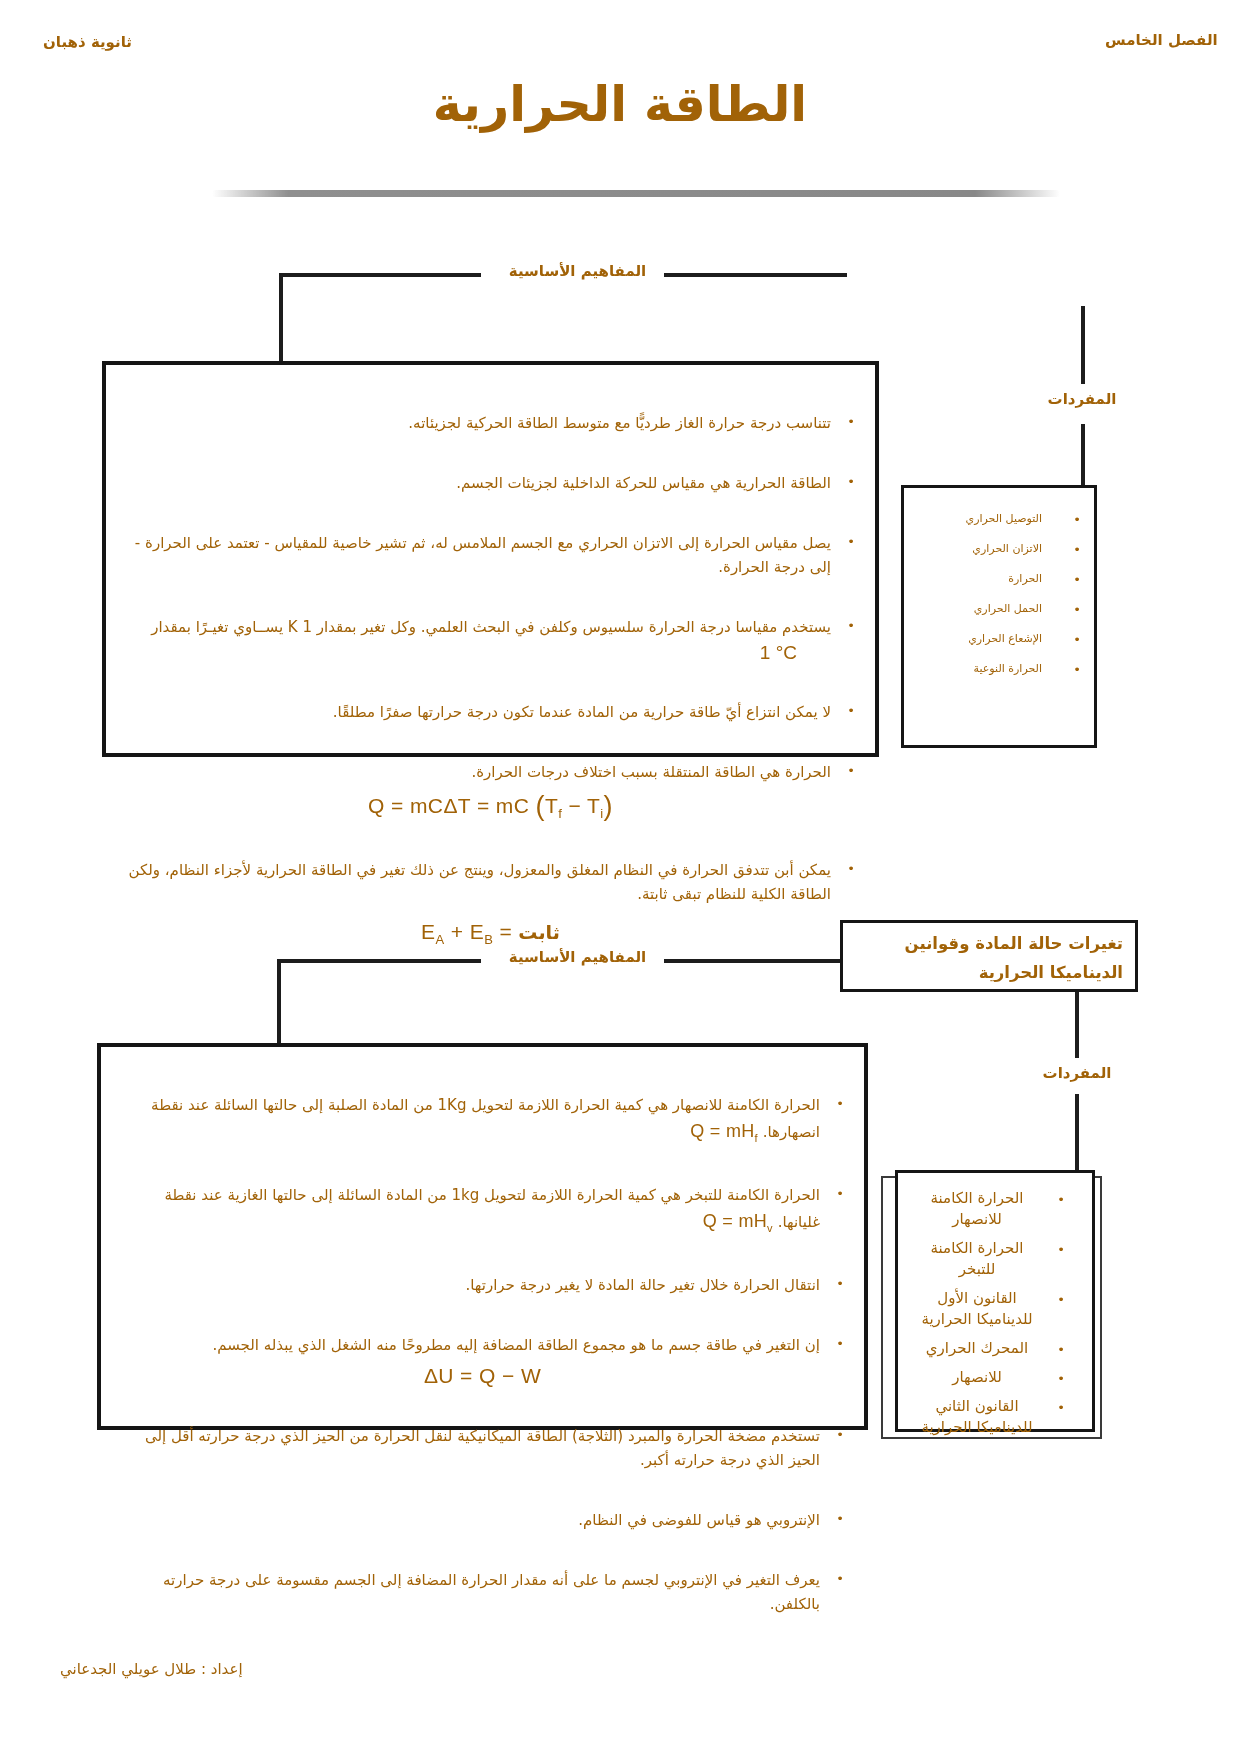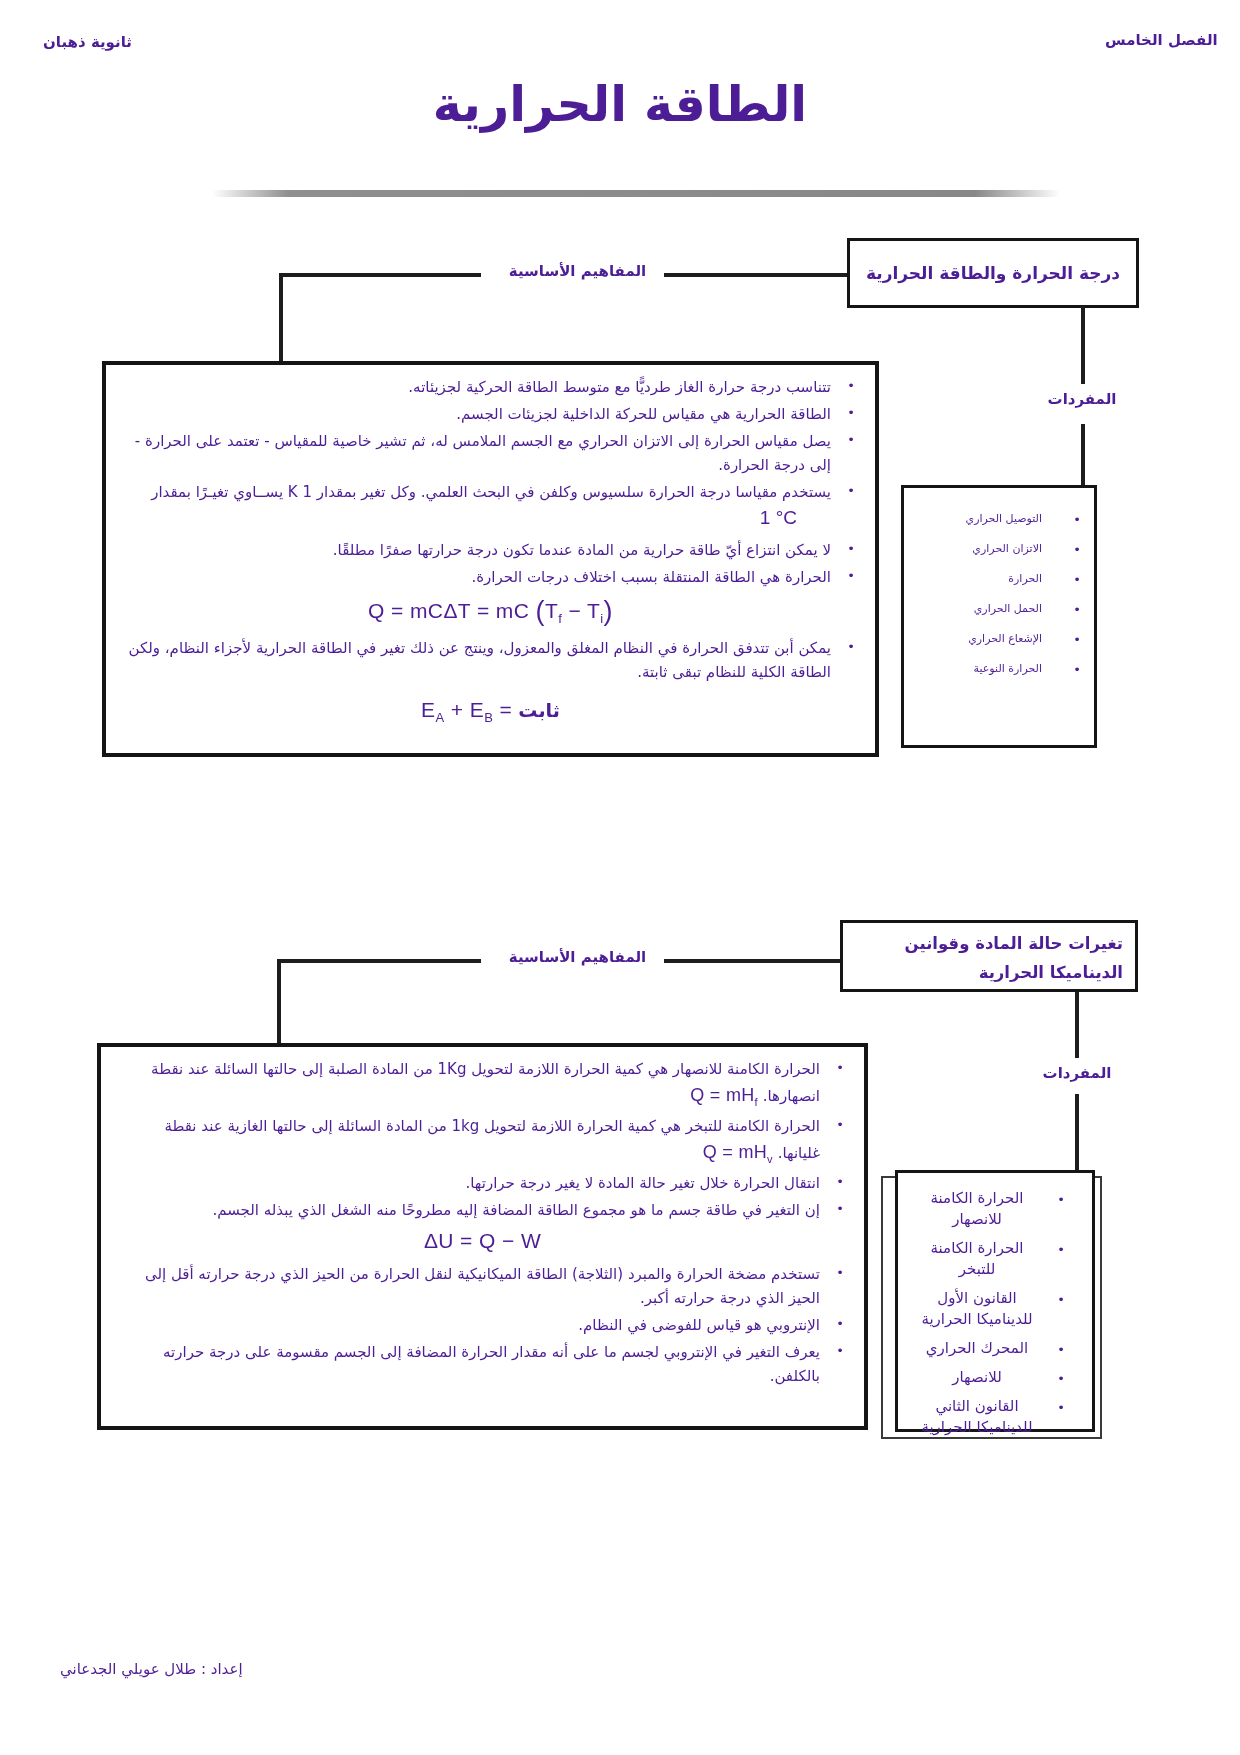--- a/index.html
+++ b/index.html
@@ -1,18 +1,18 @@
 <!DOCTYPE html>
 <html lang="ar"><head>
 <meta charset="utf-8">
 <style>
   html,body{margin:0;padding:0;background:#e8e8e8;}
   .page{
     position:relative; width:1240px; height:1755px; margin:0 auto;
-    background:#ffffff; color:#4c1d95;
+    background:#ffffff; color:#a16207;
     font-family:"DejaVu Sans", sans-serif;
     overflow:hidden;
   }
   .abs{position:absolute;}
   .rtl{direction:rtl; unicode-bidi:embed;}
   .hline{position:absolute; height:4px; background:#1d1d1d;}
   .vline{position:absolute; width:4px; background:#1d1d1d;}
   .box{position:absolute; box-sizing:border-box; background:#fff; border:3px solid #151515;}
   .thickbox{border-width:4px;}
 
@@ -30,21 +30,21 @@
   .topic-box{display:flex; align-items:center; justify-content:center;
     font-weight:700; font-size:17px; text-align:center; padding:4px 8px;}
   .topic-box.two-line{justify-content:flex-start; align-items:flex-start;
     text-align:right; font-size:16.5px; line-height:1.75; padding:7px 12px 0 10px;}
   .map-label{font-weight:700; font-size:15px; text-align:center; white-space:nowrap;}
 
   ul.concepts{list-style:none; margin:0; padding:10px 0 0 14px;}
   ul.concepts li{
     position:relative; direction:rtl; text-align:right;
     padding-right:44px; padding-left:6px;
-    font-size:15px; line-height:1.6; margin-bottom:3px;
+    font-size:15px; line-height:1.6; margin-bottom:3px;margin-top:36px;
   }
   ul.concepts li::before{
     content:"•"; position:absolute; right:20px; top:1px; font-size:13px;
   }
   li.sm{font-size:12.5px; line-height:1.7; margin-bottom:5px;}
   li.md{font-size:13.5px; line-height:1.7;}
 
   .unit-line{
     direction:ltr; text-align:right; padding-right:78px;
     font-family:"Liberation Sans", sans-serif; font-size:19px;
@@ -86,23 +86,20 @@
 <body>
 
 <div class="page">
 
   <div class="abs rtl hdr-small" style="left:43px; top:33px;">ثانوية ذهبان</div>
   <div class="abs rtl hdr-small" style="left:1105px; top:31px;">الفصل الخامس</div>
 
   <div class="abs rtl title">الطاقة الحرارية</div>
   <div class="abs divider"></div>
 
-  <div class="box topic-box" style="left:847px; top:238px; width:292px; height:70px;">
-    <span class="rtl">درجة الحرارة والطاقة الحرارية</span>
-  </div>
 
   <div class="abs rtl map-label" style="left:495px; top:262px; width:165px;">المفاهيم الأساسية</div>
 
   <div class="hline" style="left:664px; top:273px; width:183px;"></div>
   <div class="hline" style="left:279px; top:273px; width:202px;"></div>
   <div class="vline" style="left:279px; top:273px; height:92px;"></div>
 
   <div class="vline" style="left:1081px; top:306px; height:78px;"></div>
   <div class="abs rtl map-label" style="left:1040px; top:390px; width:84px;">المفردات</div>
   <div class="vline" style="left:1081px; top:424px; height:62px;"></div>

